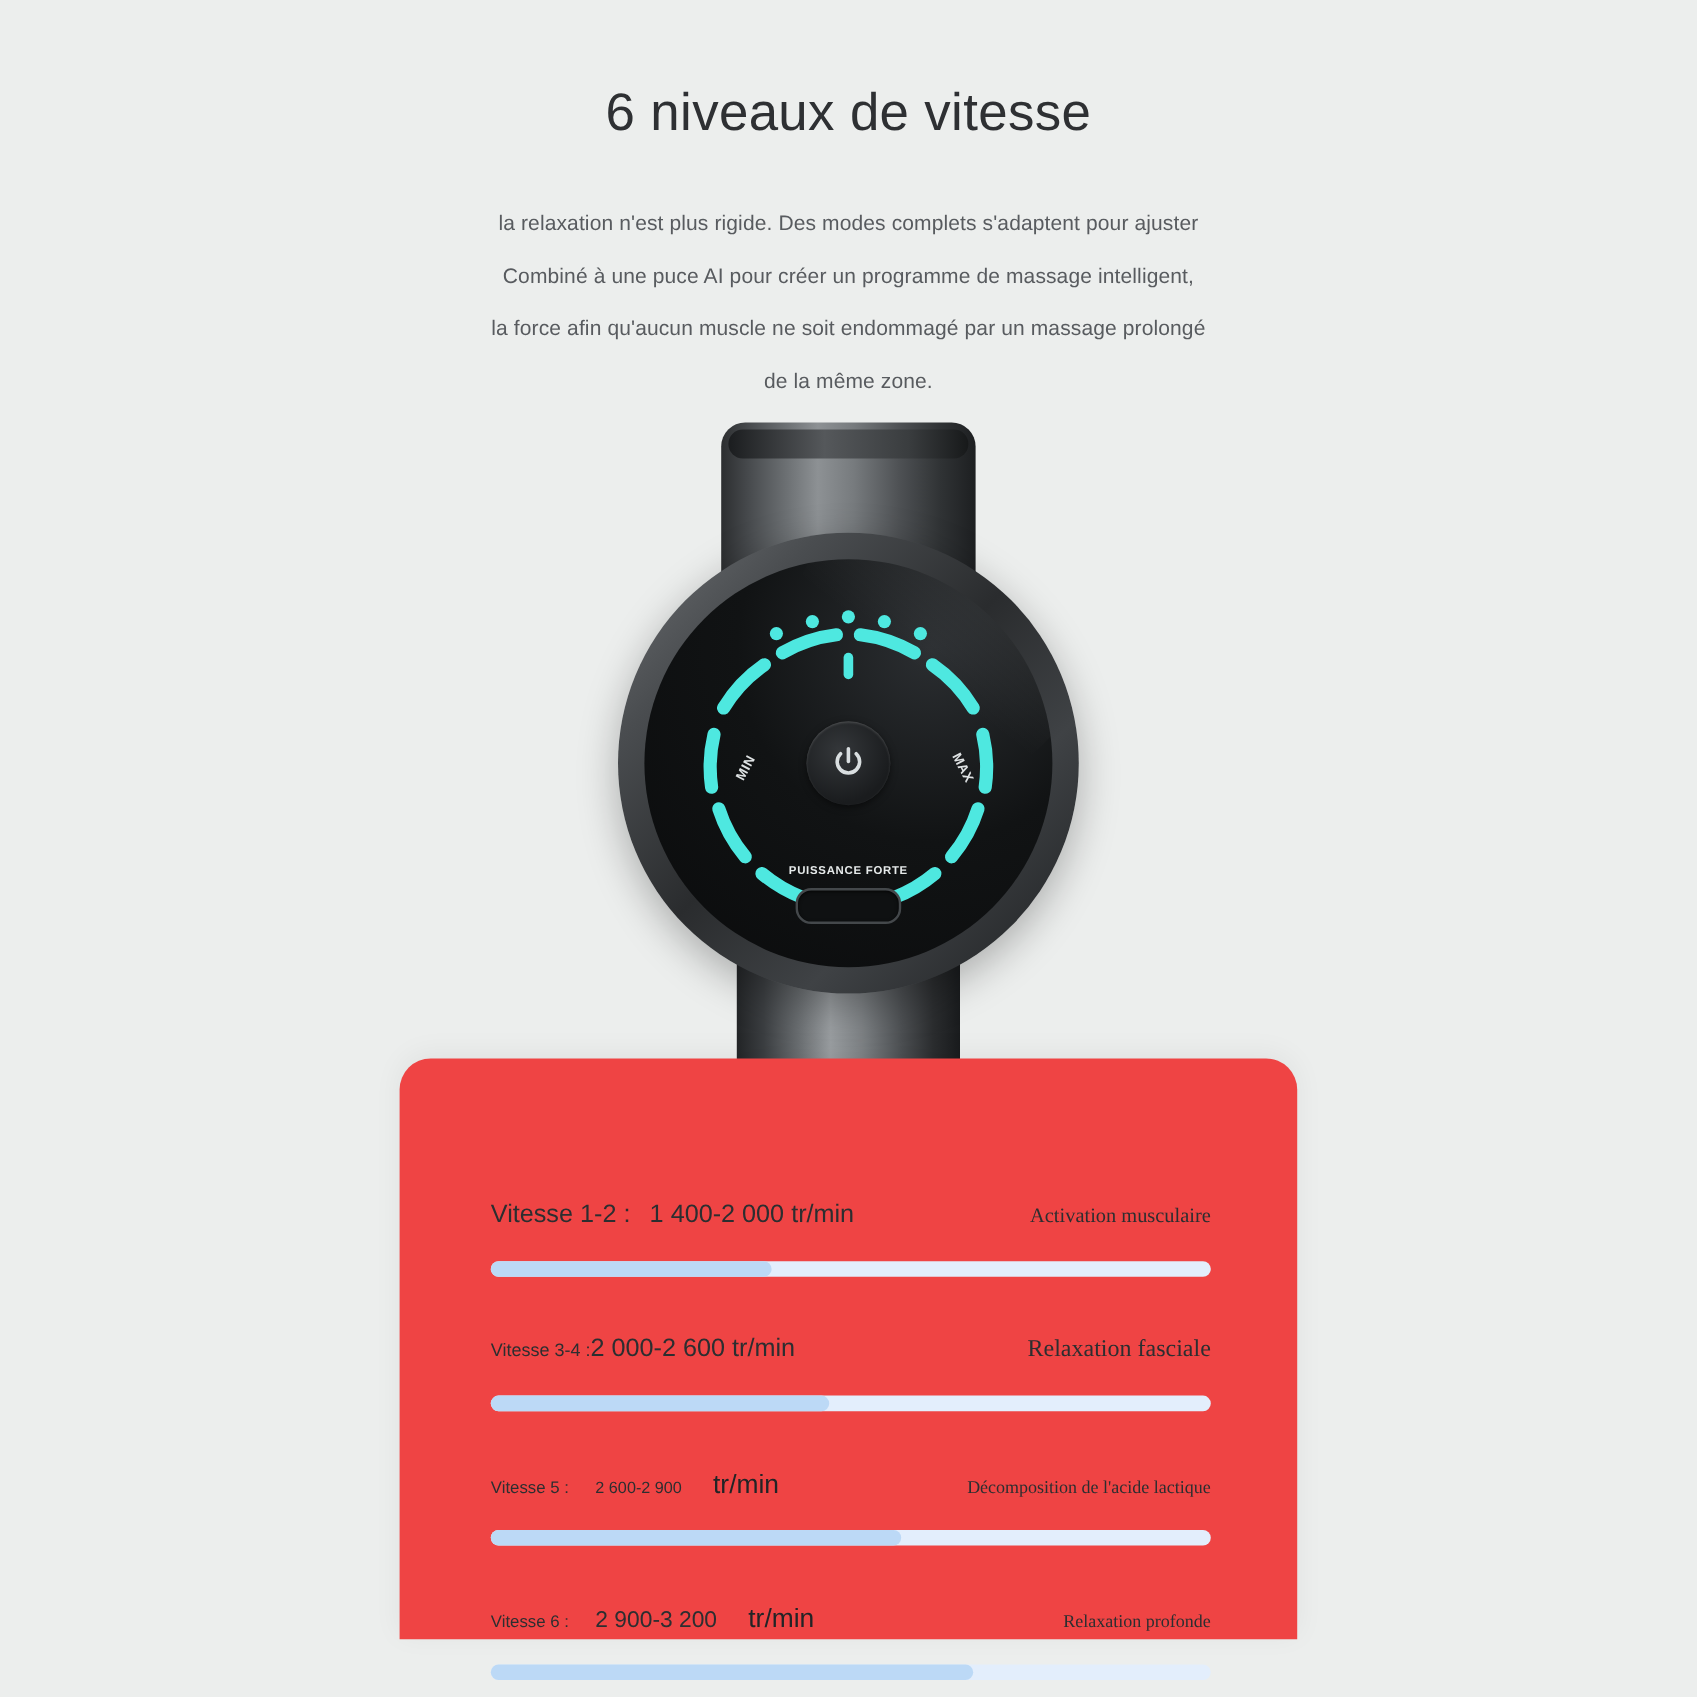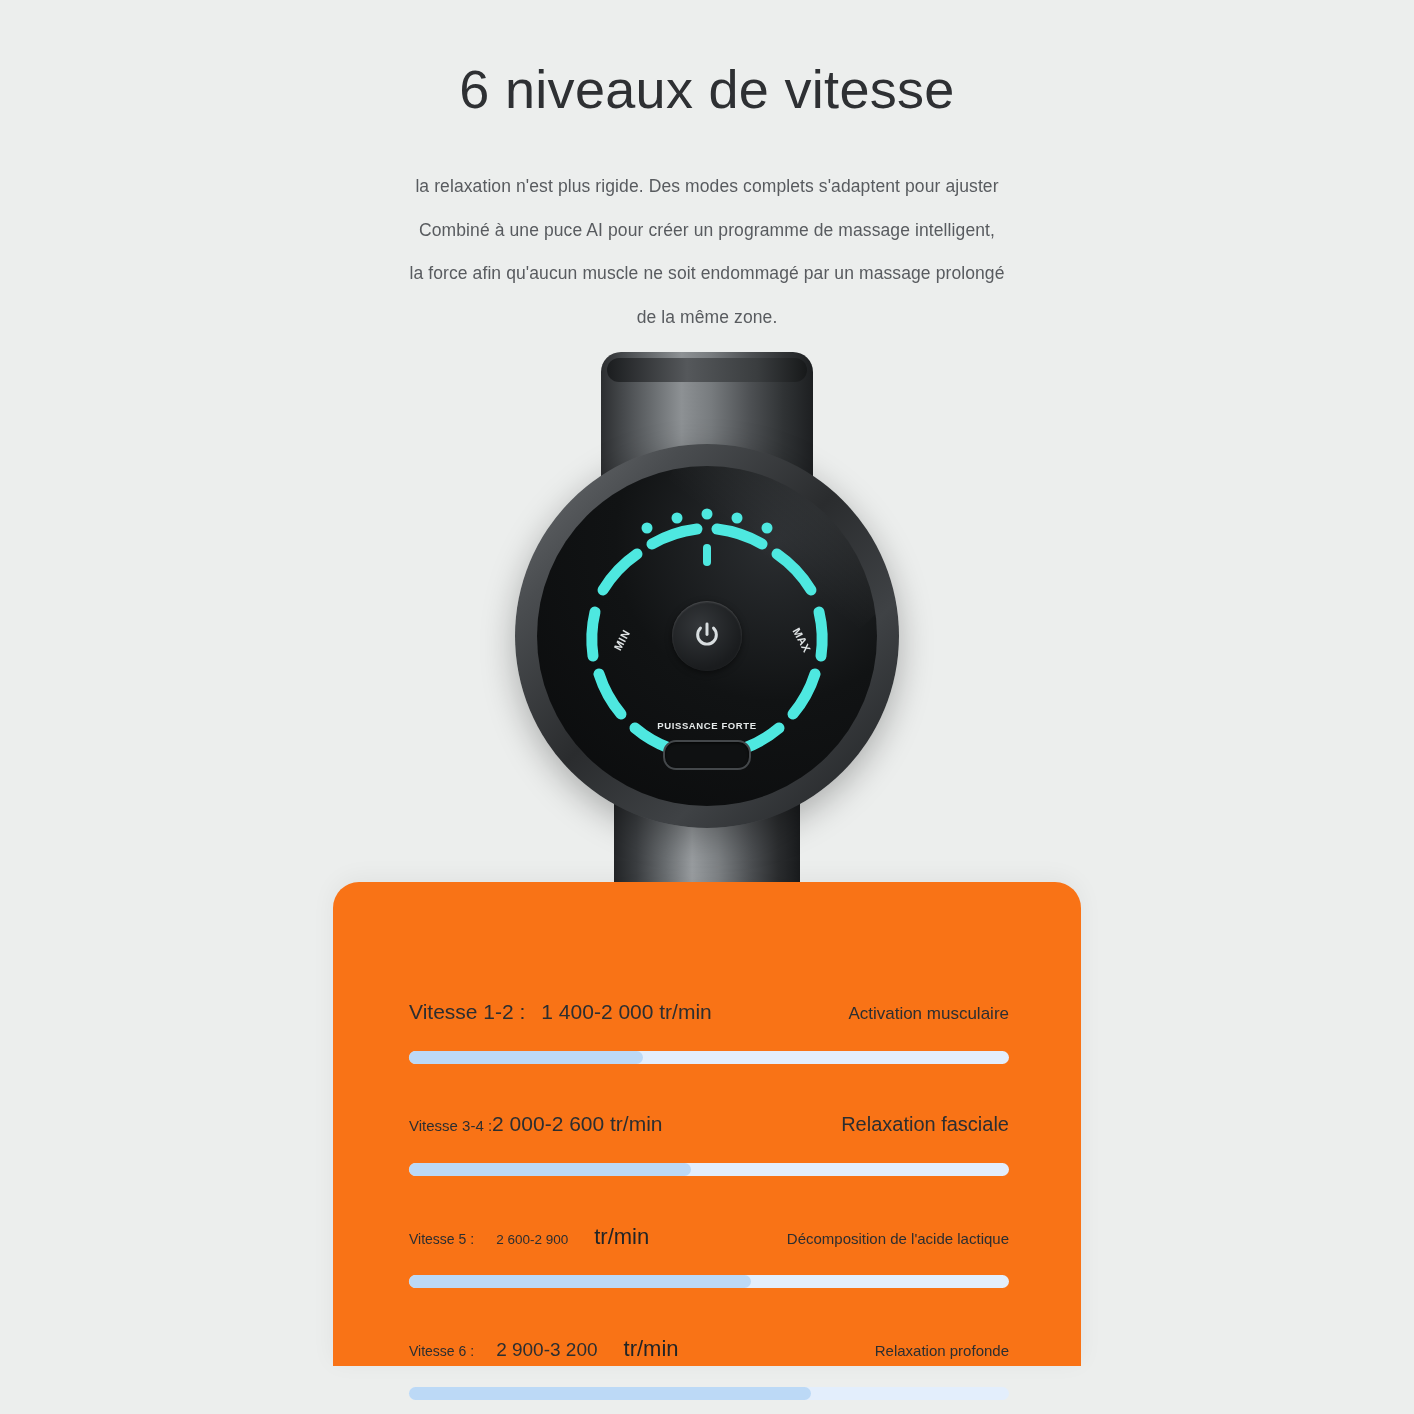--- a/index.html
+++ b/index.html
@@ -17,25 +17,25 @@
 
   .page {
     position: relative;
     width: 1414px;
     height: 1414px;
   }
 
   
   .title {
     position: absolute;
-    top: 58px;
+    top: 69px;
     left: 0;
     width: 1414px;
     text-align: center;
-    font-size: 54px;
+    font-size: 44px;
     font-weight: 400;
     color: #2e3033;
     letter-spacing: 0.3px;
   }
 
   .subtitle {
     position: absolute;
     top: 165px;
     left: 50%;
     transform: translateX(-50%);
@@ -172,21 +172,21 @@
   }
 
   
   .card {
     position: absolute;
     left: 50%;
     transform: translateX(-50%);
     top: 882px;
     width: 748px;
     height: 484px;
-    background: #f97316;
+    background: #ef4444;
     border-radius: 26px 26px 0 0;
     box-shadow: 0 -4px 24px rgba(0,0,0,0.05);
   }
 
   .rows {
     position: absolute;
     top: 118px;
     left: 76px;
     width: 600px;
   }
@@ -195,21 +195,21 @@
 
   .row-text {
     display: flex;
     align-items: baseline;
     justify-content: space-between;
     white-space: nowrap;
   }
   .row-left { display: flex; align-items: baseline; color: #222426; }
   .row-left .lbl { color: #2c2e30; }
   .row-left .val { color: #2c2e30; }
-  .row-right { color: #2c2e30; }
+  .row-right { color: #2c2e30; font-family: Liberation Serif, serif; }
 
   
   .r1 .lbl { font-size: 21px; }
   .r1 .val { font-size: 21px; margin-left: 16px; }
   .r1 .row-right { font-size: 17px; }
 
   .r2 .lbl { font-size: 15px; }
   .r2 .val { font-size: 21px; margin-left: 0; }
   .r2 .row-right { font-size: 20px; }
 

